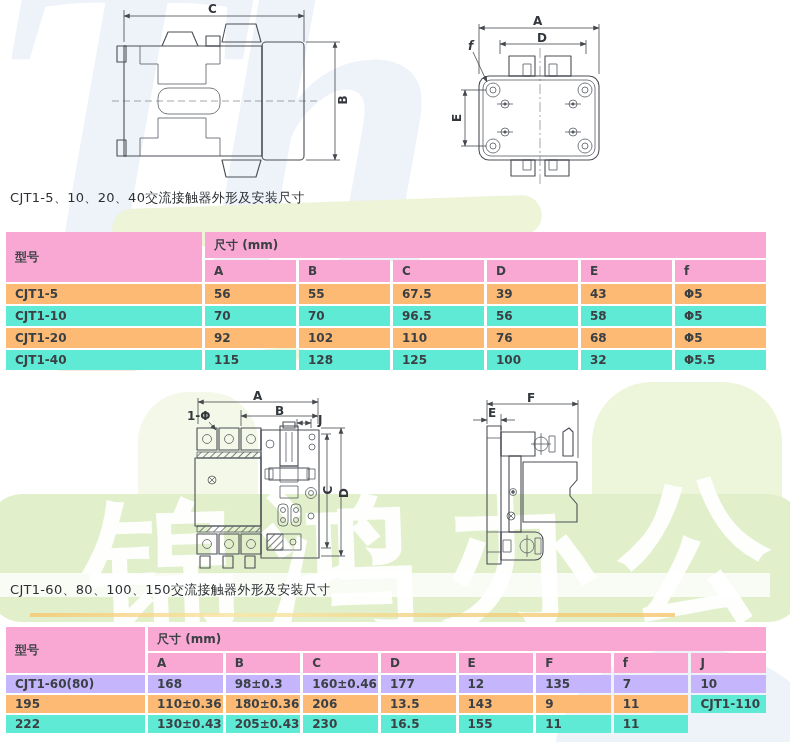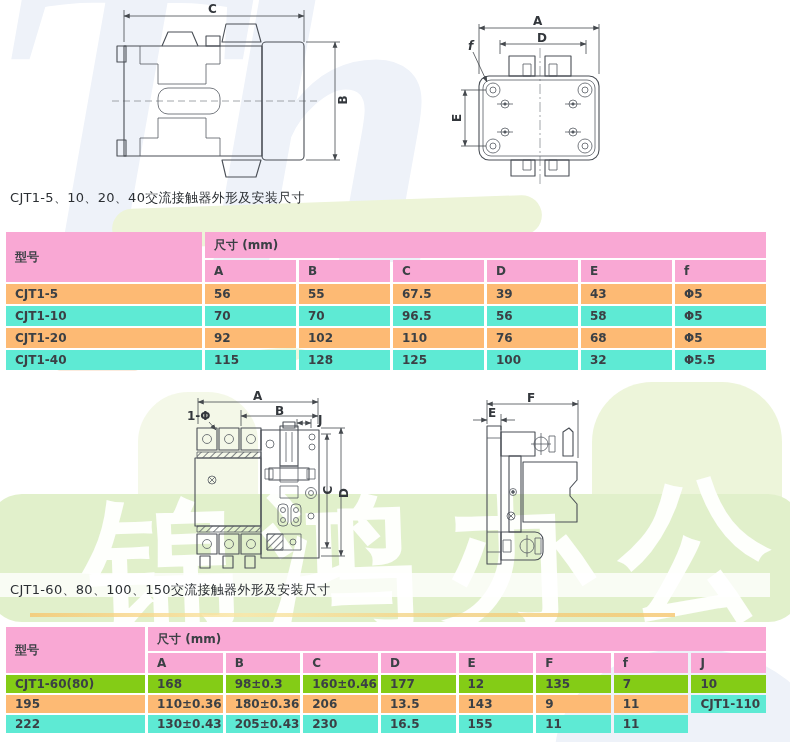--- a/index.html
+++ b/index.html
@@ -42,21 +42,21 @@
   
   .tbl{position:absolute;z-index:2;display:grid;column-gap:3px;row-gap:2px;}
   #t1{left:6px;top:232px;width:760px;grid-template-columns:196px repeat(6,1fr);
       grid-template-rows:26px 22px repeat(4,20px);}
   #t2{left:6px;top:627px;width:760px;grid-template-columns:139px repeat(8,1fr);
       grid-template-rows:24px 20px repeat(3,18px);}
   .c{display:flex;align-items:center;padding-left:9px;font-size:12px;font-weight:700;color:#3b4045;white-space:nowrap;overflow:hidden;}
   .th{background:#f9a8d4;}
   .ra{background:#fdba74;}
   .rb{background:#5eead4;}
-  .rm{background:#84cc16;}
+  .rm{background:#c4b5fd;}
   .model{grid-area:1/1/3/2;}
   #t1 .size{grid-area:1/2/2/8;}
   #t2 .size{grid-area:1/2/2/10;}
 </style>
 </head>
 <body>
 
 <div id="page">
 
   <svg width="0" height="0" style="position:absolute" aria-hidden="true">

